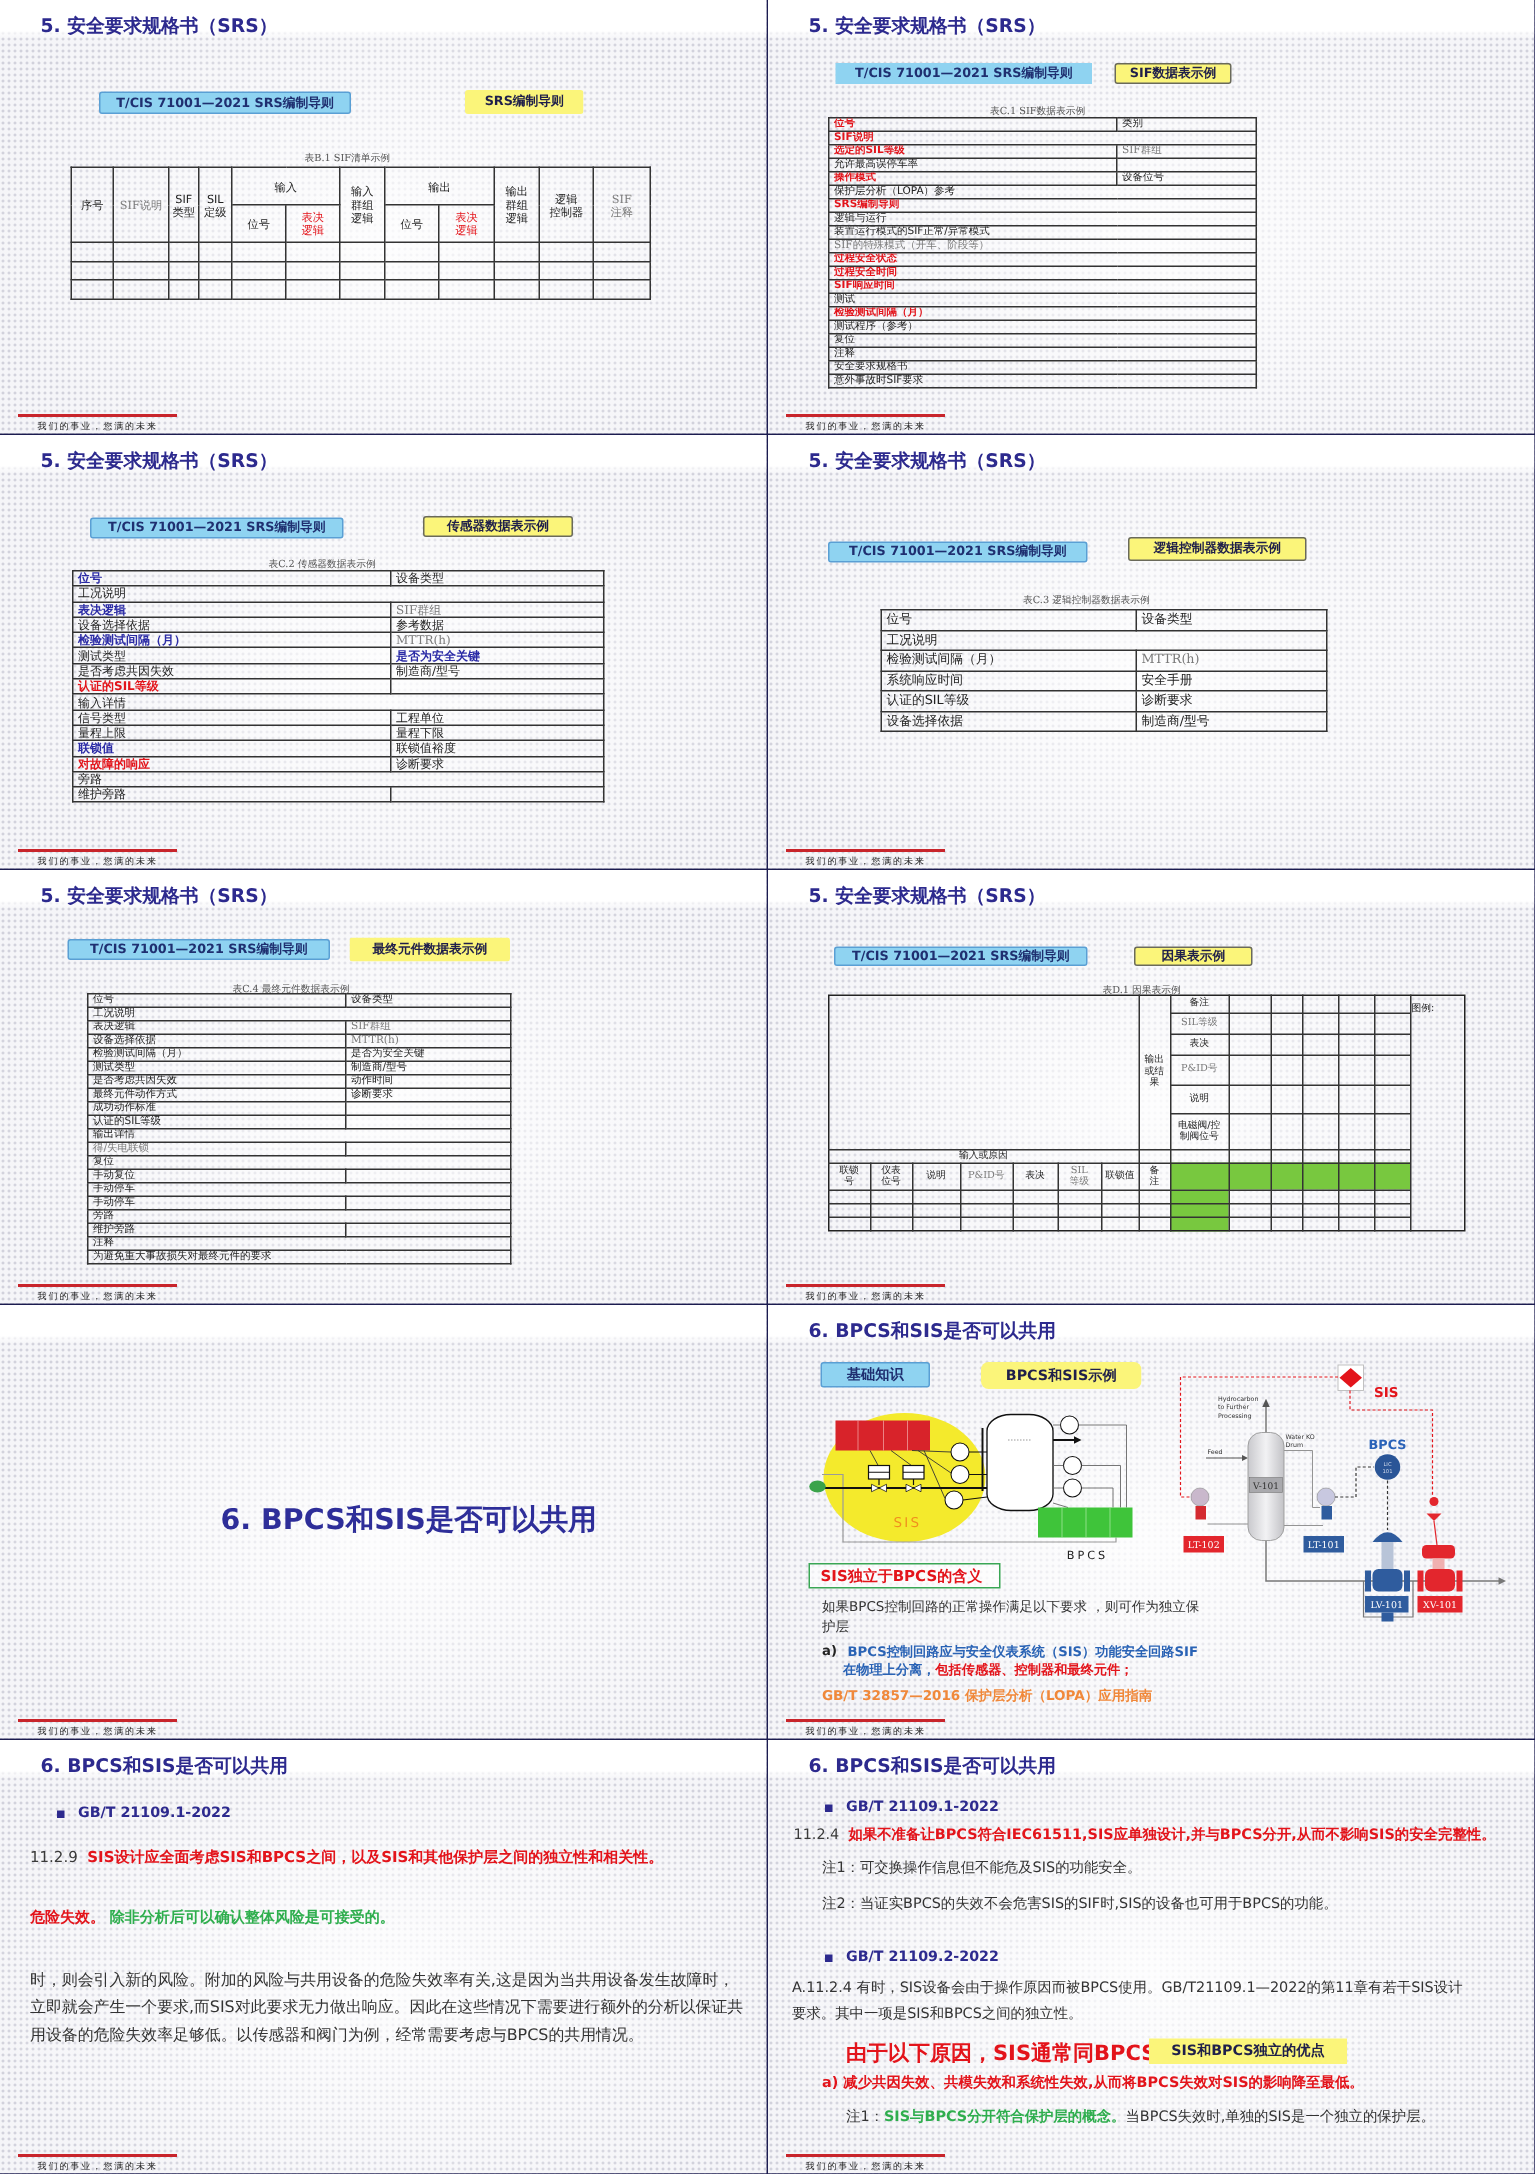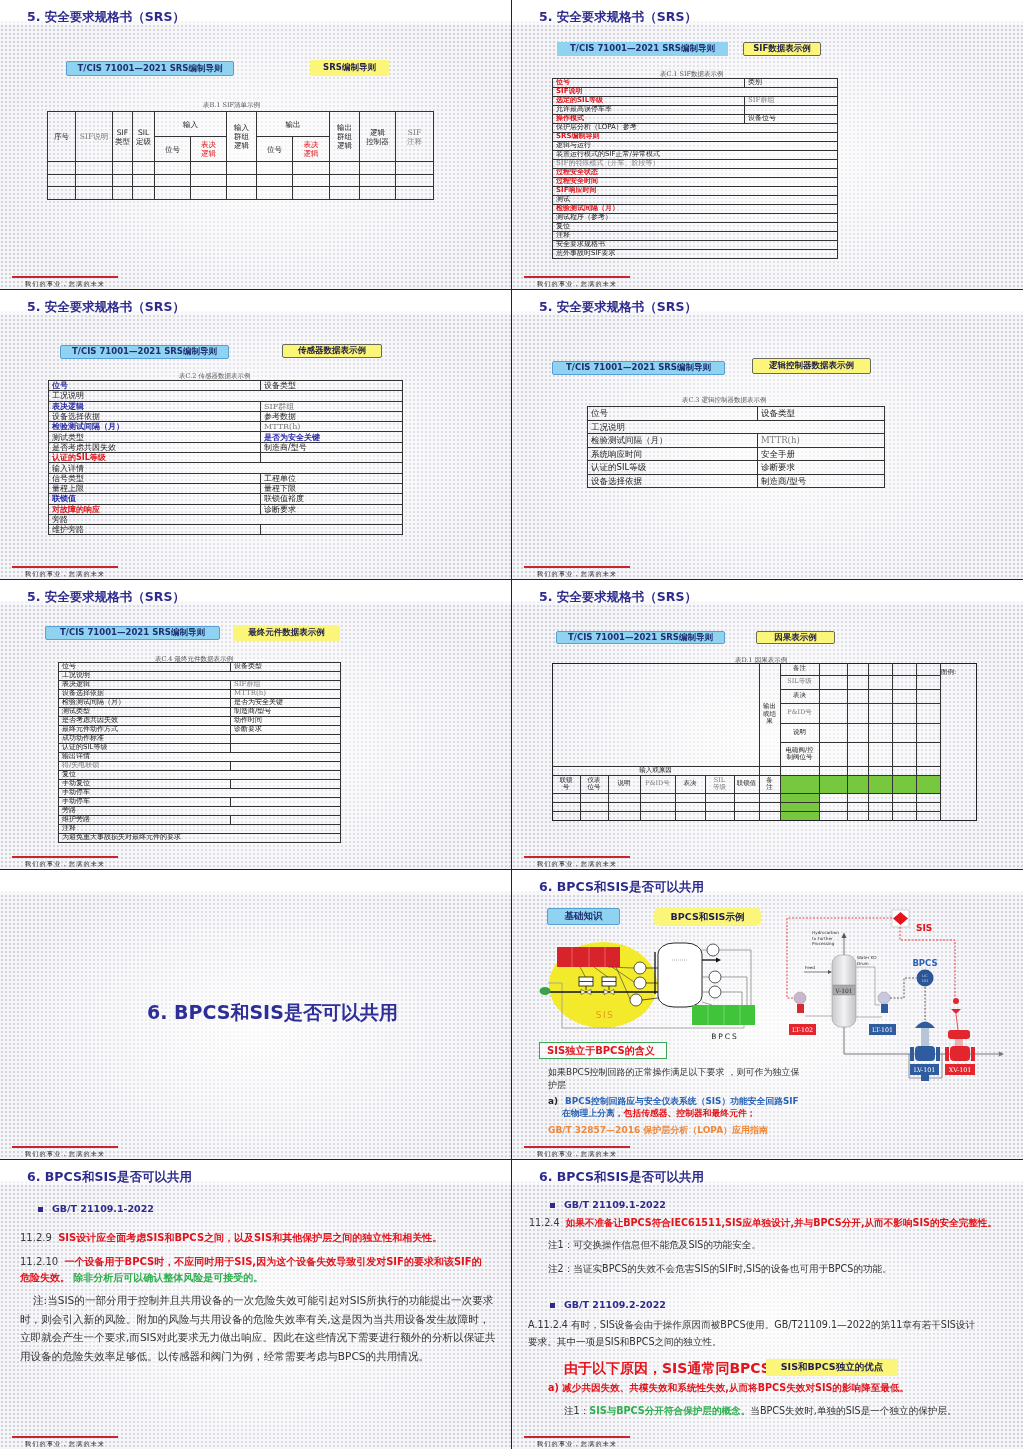--- a/index.html
+++ b/index.html
@@ -687,27 +687,23 @@
 
 <section class="slide" style="left:0;top:1160px">
   <div class="topband"></div>
   <div class="title">6. BPCS和SIS是否可以共用</div>
   <div class="bullet" style="left:38px;top:47px"></div>
   <div class="std" style="left:52px;top:43px">GB/T 21109.1-2022</div>
 
   <div class="txt" style="left:20px;top:71px;font-size:10px">
     <span>11.2.9</span>&nbsp;&nbsp;<span class="red">SIS设计应全面考虑SIS和BPCS之间，以及SIS和其他保护层之间的独立性和相关性。</span>
   </div>
-  <div class="txt" style="left:20px;top:95px;font-size:10px">
-    <span>11.2.10</span>&nbsp;&nbsp;<span class="red">一个设备用于BPCS时，不应同时用于SIS,因为这个设备失效导致引发对SIF的要求和该SIF的</span>
-  </div>
   <div class="txt" style="left:20px;top:111px;font-size:10px">
     <span class="red">危险失效。</span>&nbsp;<span class="green">除非分析后可以确认整体风险是可接受的。</span>
   </div>
-  <div class="txt" style="left:33px;top:134px;font-size:10.6px;color:#333">注:当SIS的一部分用于控制并且共用设备的一次危险失效可能引起对SIS所执行的功能提出一次要求</div>
   <div class="txt" style="left:20px;top:153px;font-size:10.6px;color:#333">时，则会引入新的风险。附加的风险与共用设备的危险失效率有关,这是因为当共用设备发生故障时，</div>
   <div class="txt" style="left:20px;top:171px;font-size:10.6px;color:#333">立即就会产生一个要求,而SIS对此要求无力做出响应。因此在这些情况下需要进行额外的分析以保证共</div>
   <div class="txt" style="left:20px;top:190px;font-size:10.6px;color:#333">用设备的危险失效率足够低。以传感器和阀门为例，经常需要考虑与BPCS的共用情况。</div>
   <div class="footline"></div>
   <div class="foottext">我们的事业，您满的未来</div>
 </section>
 
 <section class="slide" style="left:512px;top:1160px">
   <div class="topband"></div>
   <div class="title">6. BPCS和SIS是否可以共用</div>

